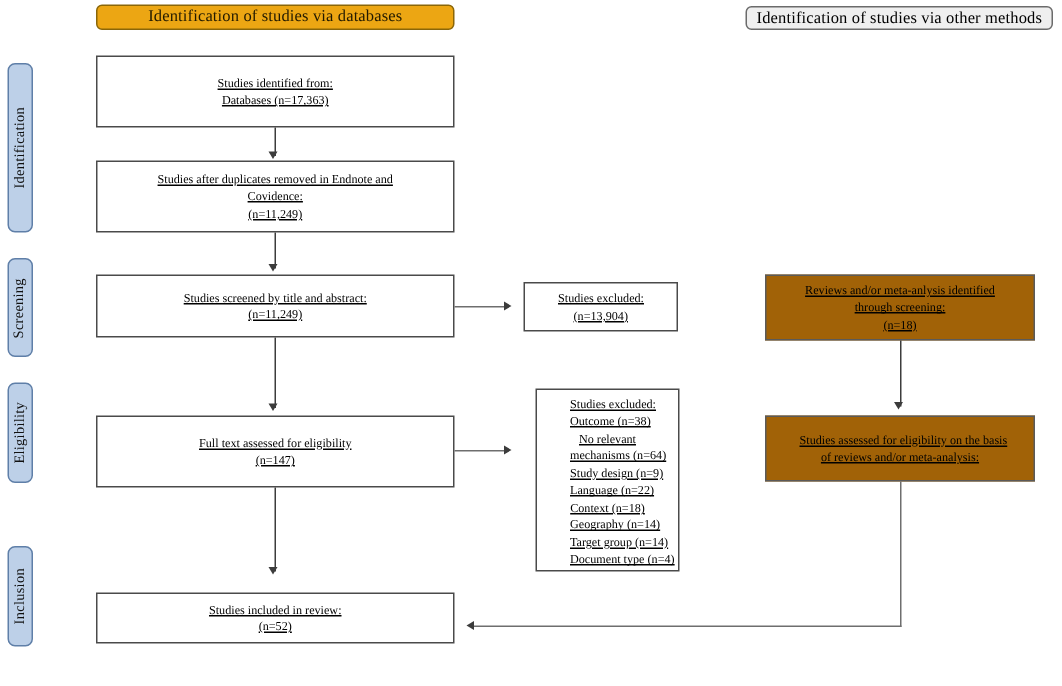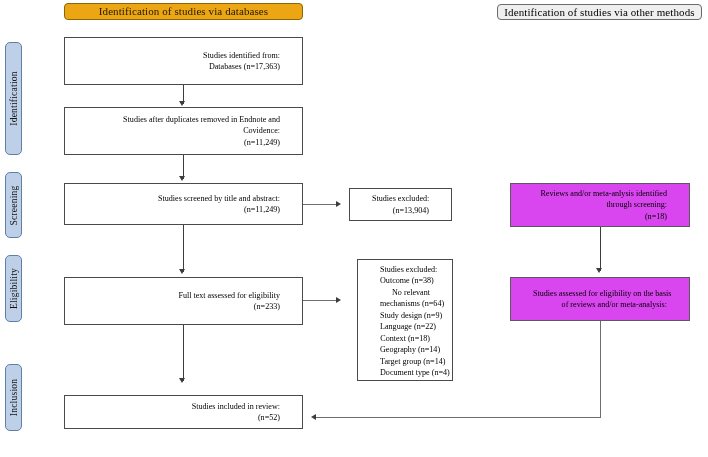--- a/index.html
+++ b/index.html
@@ -61,30 +61,31 @@
     font-size: 9.6px;
     letter-spacing: .2px;
     color: #111;
   }
 
   
   .node {
     display: flex;
     align-items: center;
     justify-content: center;
-    text-align: right;
+    text-align: center;
     background: #ffffff;
     border: 1.4px solid #4a4a4a;
     font-size: 8.1px;
     line-height: 1.42;
     padding: 2px 22px;
     color: #000;
+    text-decoration: underline;
   }
   .node.gray {
-    background: #d946ef;
+    background: #a16207;
     border: 1.4px solid #5a5a5a;
   }
   .node.thin { border-width: 1px; }
   .node .txt { width: 100%; }
   .node .txt div { white-space: nowrap; }
 
   
   .vline  { position: absolute; width: 1px;  background: #3c3c3c; }
   .hline  { position: absolute; height: 1px; background: #3c3c3c; }
   .vline.light  { background: #6e6e6e; }
@@ -174,21 +175,21 @@
       <div>(n=13,904)</div>
     </div>
   </div>
 
   <div class="vline" style="left:183px; top:225px; height:47px;"></div>
   <div class="arrow-down" style="left:179.4px; top:269px;"></div>
 
   <div class="abs node" style="left:64px; top:277px; width:239px; height:48px;">
     <div class="txt">
       <div>Full text assessed for eligibility</div>
-      <div>(n=233)</div>
+      <div>(n=147)</div>
     </div>
   </div>
 
   <div class="hline light" style="left:303px; top:300px; width:36px;"></div>
   <div class="arrow-right" style="left:336px; top:296.5px;"></div>
 
   <div class="abs node thin" style="left:357px; top:259px; width:96px; height:122px; align-items:flex-start; padding-top:4px;">
     <div class="txt">
       <div>Studies excluded:</div>
       <div>Outcome (n=38)</div>

